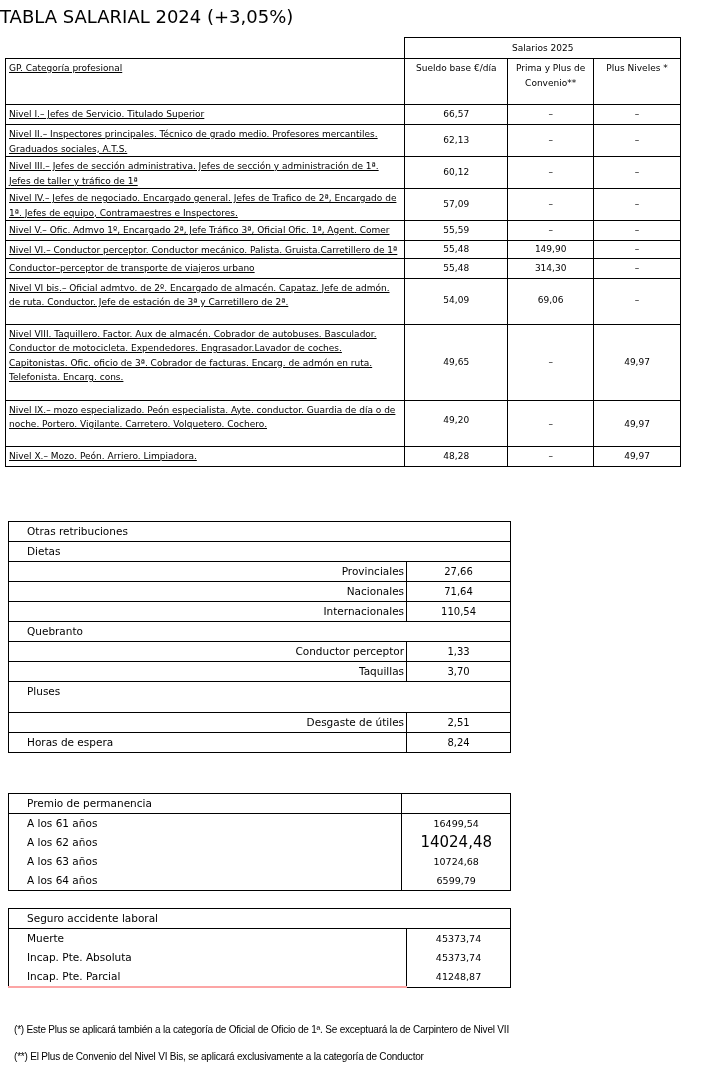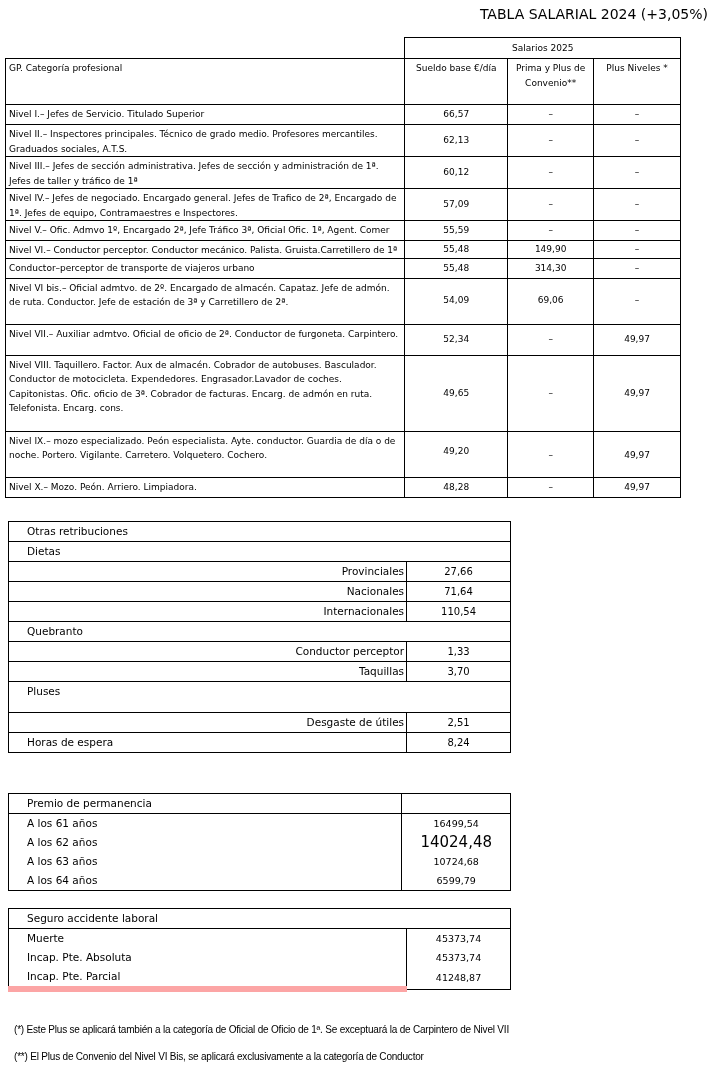--- a/index.html
+++ b/index.html
@@ -1,20 +1,20 @@
 <!DOCTYPE html>
 <html><head>
 <meta charset="utf-8">
 <style>
   html, body { margin:0; padding:0; background:#ffffff; }
   body { width:708px; height:1075px; position:relative; font-family:"Liberation Sans", sans-serif; color:#000; overflow:hidden; }
-  .title { position:absolute; left:0; top:6px; width:708px; text-align:right; font-size:14px; font-family:"DejaVu Sans", sans-serif; }
+  .title { position:absolute; left:0; top:6px; width:708px; text-align:left; font-size:18px; font-family:"DejaVu Sans", sans-serif; }
   table { border-collapse:collapse; position:absolute; }
   td { border:1px solid #000; font-size:9px; font-family:"DejaVu Sans", sans-serif; padding:0; vertical-align:top; line-height:14.5px; }
-  .main td.cat { padding:2px 3px 0 3px; }
+  .main td.cat { padding:2px 3px 0 3px;text-decoration:underline; }
   .main td.num { text-align:center; vertical-align:middle; }
   .main td.hd { text-align:center; }
   .main td.nob { border-left:none; border-top:none; }
   .sec td { font-size:10.5px; line-height:19px; height:19px; padding:0 18px; vertical-align:middle; }
   .sec td.val { text-align:center; font-size:10px; }
   .sec td.lbl-r { text-align:right; padding-right:2px; }
   .sec tr.nohz td { border-top:none; border-bottom:none;margin-top:20px; }
   .note { position:absolute; left:14px; font-size:10px; font-family:"Liberation Sans", sans-serif; letter-spacing:-0.2px; }
 </style>
 </head>
@@ -81,26 +81,20 @@
     <td class="num">55,48</td>
     <td class="num">314,30</td>
     <td class="num">–</td>
   </tr>
   <tr style="height:46px">
     <td class="cat">Nivel VI bis.– Oficial admtvo. de 2º. Encargado de almacén. Capataz. Jefe de admón. de ruta. Conductor. Jefe de estación de 3ª y Carretillero de 2ª.</td>
     <td class="num" style="vertical-align:top;padding-top:14px">54,09</td>
     <td class="num" style="vertical-align:top;padding-top:14px">69,06</td>
     <td class="num" style="vertical-align:top;padding-top:14px">–</td>
   </tr>
-  <tr style="height:31px">
-    <td class="cat">Nivel VII.– Auxiliar admtvo. Oficial de oficio de 2ª. Conductor de furgoneta. Carpintero.</td>
-    <td class="num">52,34</td>
-    <td class="num">–</td>
-    <td class="num">49,97</td>
-  </tr>
   <tr style="height:76px">
     <td class="cat">Nivel VIII. Taquillero. Factor. Aux de almacén. Cobrador de autobuses. Basculador. Conductor de motocicleta. Expendedores. Engrasador.Lavador de coches. Capitonistas. Ofic. oficio de 3ª. Cobrador de facturas. Encarg. de admón en ruta. Telefonista. Encarg. cons.</td>
     <td class="num">49,65</td>
     <td class="num">–</td>
     <td class="num">49,97</td>
   </tr>
   <tr style="height:46px">
     <td class="cat">Nivel IX.– mozo especializado. Peón especialista. Ayte. conductor. Guardia de día o de noche. Portero. Vigilante. Carretero. Volquetero. Cochero.</td>
     <td class="num" style="vertical-align:top;padding-top:12px">49,20</td>
     <td class="num" style="vertical-align:top;padding-top:16px">–</td>
@@ -204,20 +198,20 @@
       </tr>
   <tr class="nohz">
         <td>Muerte</td>
         <td class="val" style="font-size:9.5px">45373,74</td>
       </tr>
   <tr class="nohz">
         <td>Incap. Pte. Absoluta</td>
         <td class="val" style="font-size:9.5px">45373,74</td>
       </tr>
   <tr class="nohz">
-        <td style="border-bottom:6px solid #fca5a5">Incap. Pte. Parcial</td>
+        <td style="border-bottom:2px solid #fca5a5">Incap. Pte. Parcial</td>
         <td class="val" style="font-size:9.5px;border-bottom:1px solid #000">41248,87</td>
       </tr>
 </tbody>
   </table>
 
 <div class="note" style="top:1024px;">(*) Este Plus se aplicará también a la categoría de Oficial de Oficio de 1ª. Se exceptuará la de Carpintero de Nivel VII</div>
 <div class="note" style="top:1051px;">(**) El Plus de Convenio del Nivel VI Bis, se aplicará exclusivamente a la categoría de Conductor</div>
 
 </body></html>

